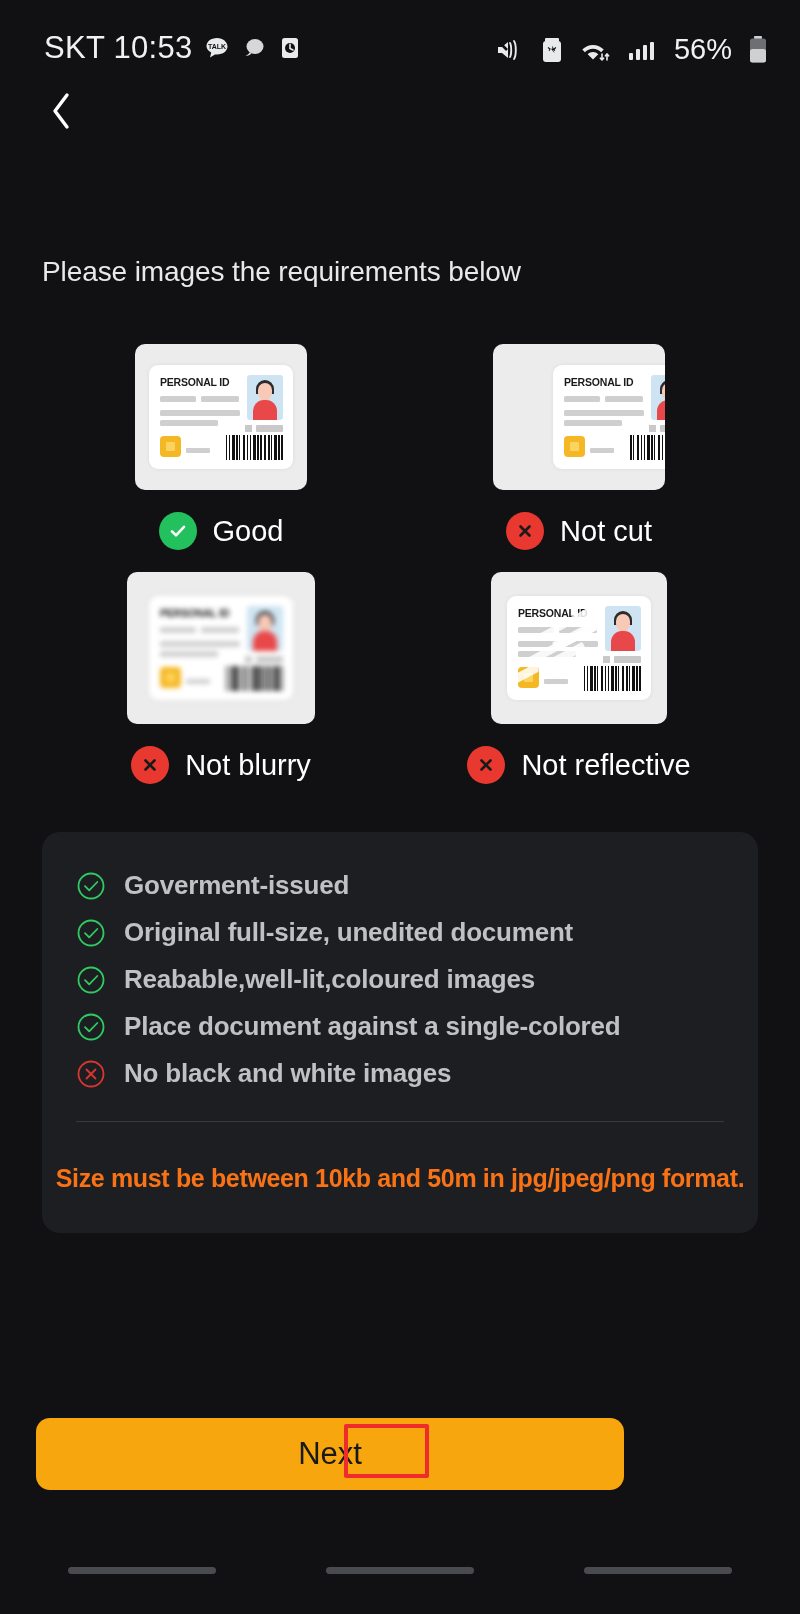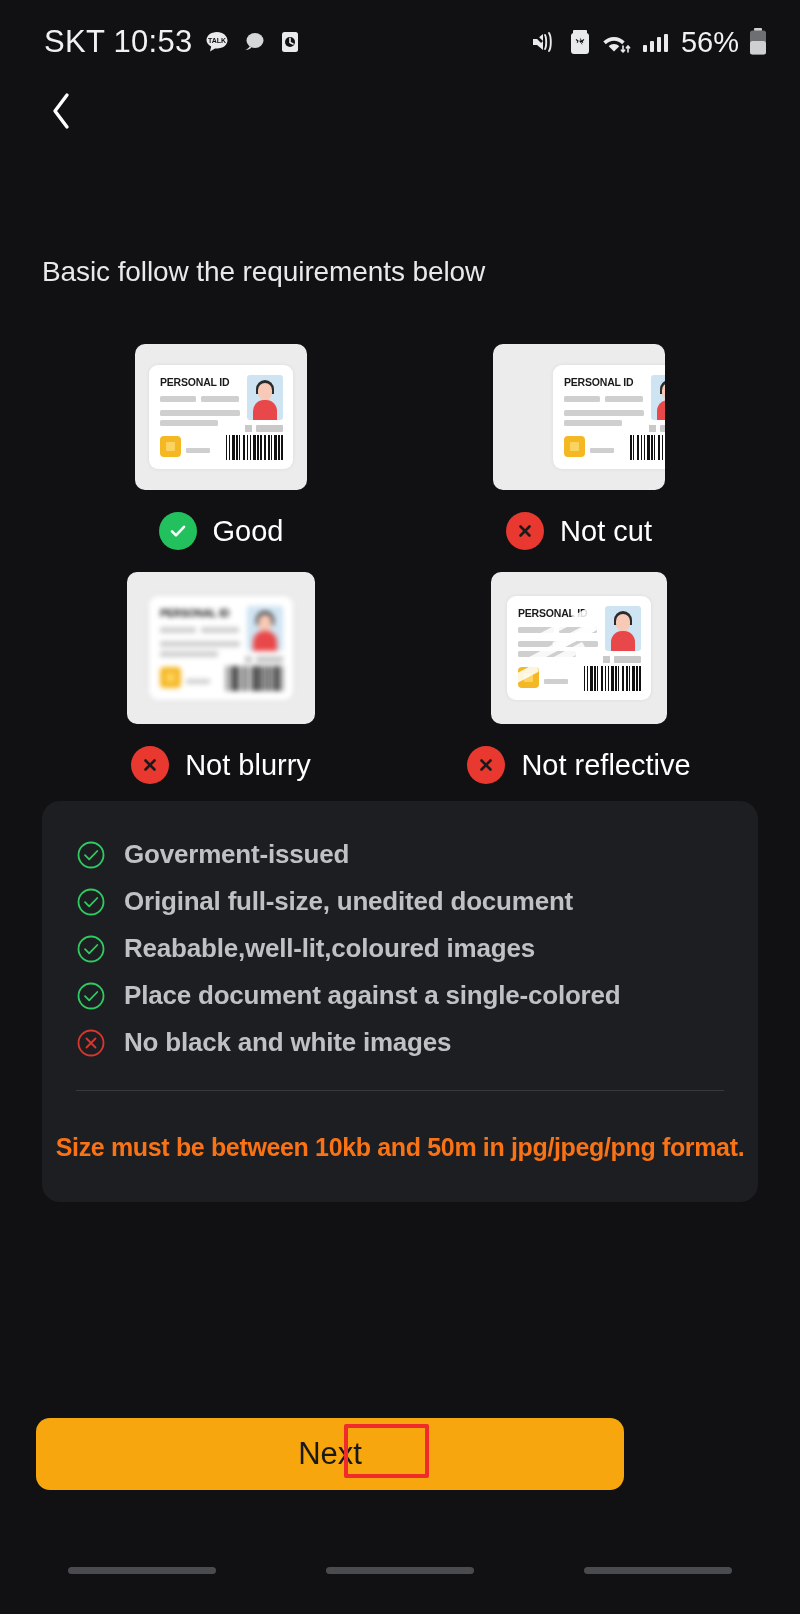--- a/index.html
+++ b/index.html
@@ -18,41 +18,41 @@
     background: #111114;
     overflow: hidden;
   }
 
   
   .status-bar {
     position: absolute;
     left: 0; top: 18px;
     width: 800px; height: 48px;
     display: flex;
-    align-items: center;
+    align-items: flex-end;
     justify-content: space-between;
     padding: 0 32px 0 44px;
     color: #e9eaec;
   }
   .status-left {
     display: flex;
     align-items: center;
     gap: 11px;
   }
   .carrier-time {
     font-size: 31px;
     letter-spacing: 0.3px;
     color: #f0f1f3;
     white-space: nowrap;
   }
   .notif-icon { display: inline-flex; align-items: center; }
   .status-right {
     display: flex;
     align-items: center;
-    gap: 9px;
+    gap: 16px;
   }
   .battery-pct {
     font-size: 29px;
     color: #f0f1f3;
     letter-spacing: 0px;
     margin-left: 3px;
   }
 
   
   .back-btn {
@@ -236,21 +236,21 @@
     border-radius: 50%;
     display: flex; align-items: center; justify-content: center;
     flex: 0 0 auto;
   }
   .badge.ok  { background: #22c15e; }
   .badge.bad { background: #e8382f; }
 
   
   .req-card {
     position: absolute;
-    left: 42px; top: 801px;
+    left: 42px; top: 832px;
     width: 716px;
     background: #1d1e21;
     border-radius: 18px;
     padding: 30px 0 0 0;
   }
   .req-item {
     display: flex;
     align-items: center;
     gap: 18px;
     padding: 0 34px;
@@ -392,21 +392,21 @@
   </div>
 
   <div class="back-btn">
     <span>
       <svg width="28" height="44" viewBox="0 0 28 44">
         <path d="M20 6L8 22l12 16" stroke="#ffffff" stroke-width="3.4" fill="none" stroke-linecap="round" stroke-linejoin="round"></path>
       </svg>
     </span>
   </div>
 
-  <div class="page-sub">Basic follow the requirements below</div>
+  <div class="page-sub">Please images the requirements below</div>
 
   <div class="samples">
 
     <div class="sample-row">
 
       <div class="sample-cell">
         <div class="thumb-wrap good">
           <div class="idcard">
             <div class="id-title">PERSONAL ID</div>
             <div class="id-lines">

